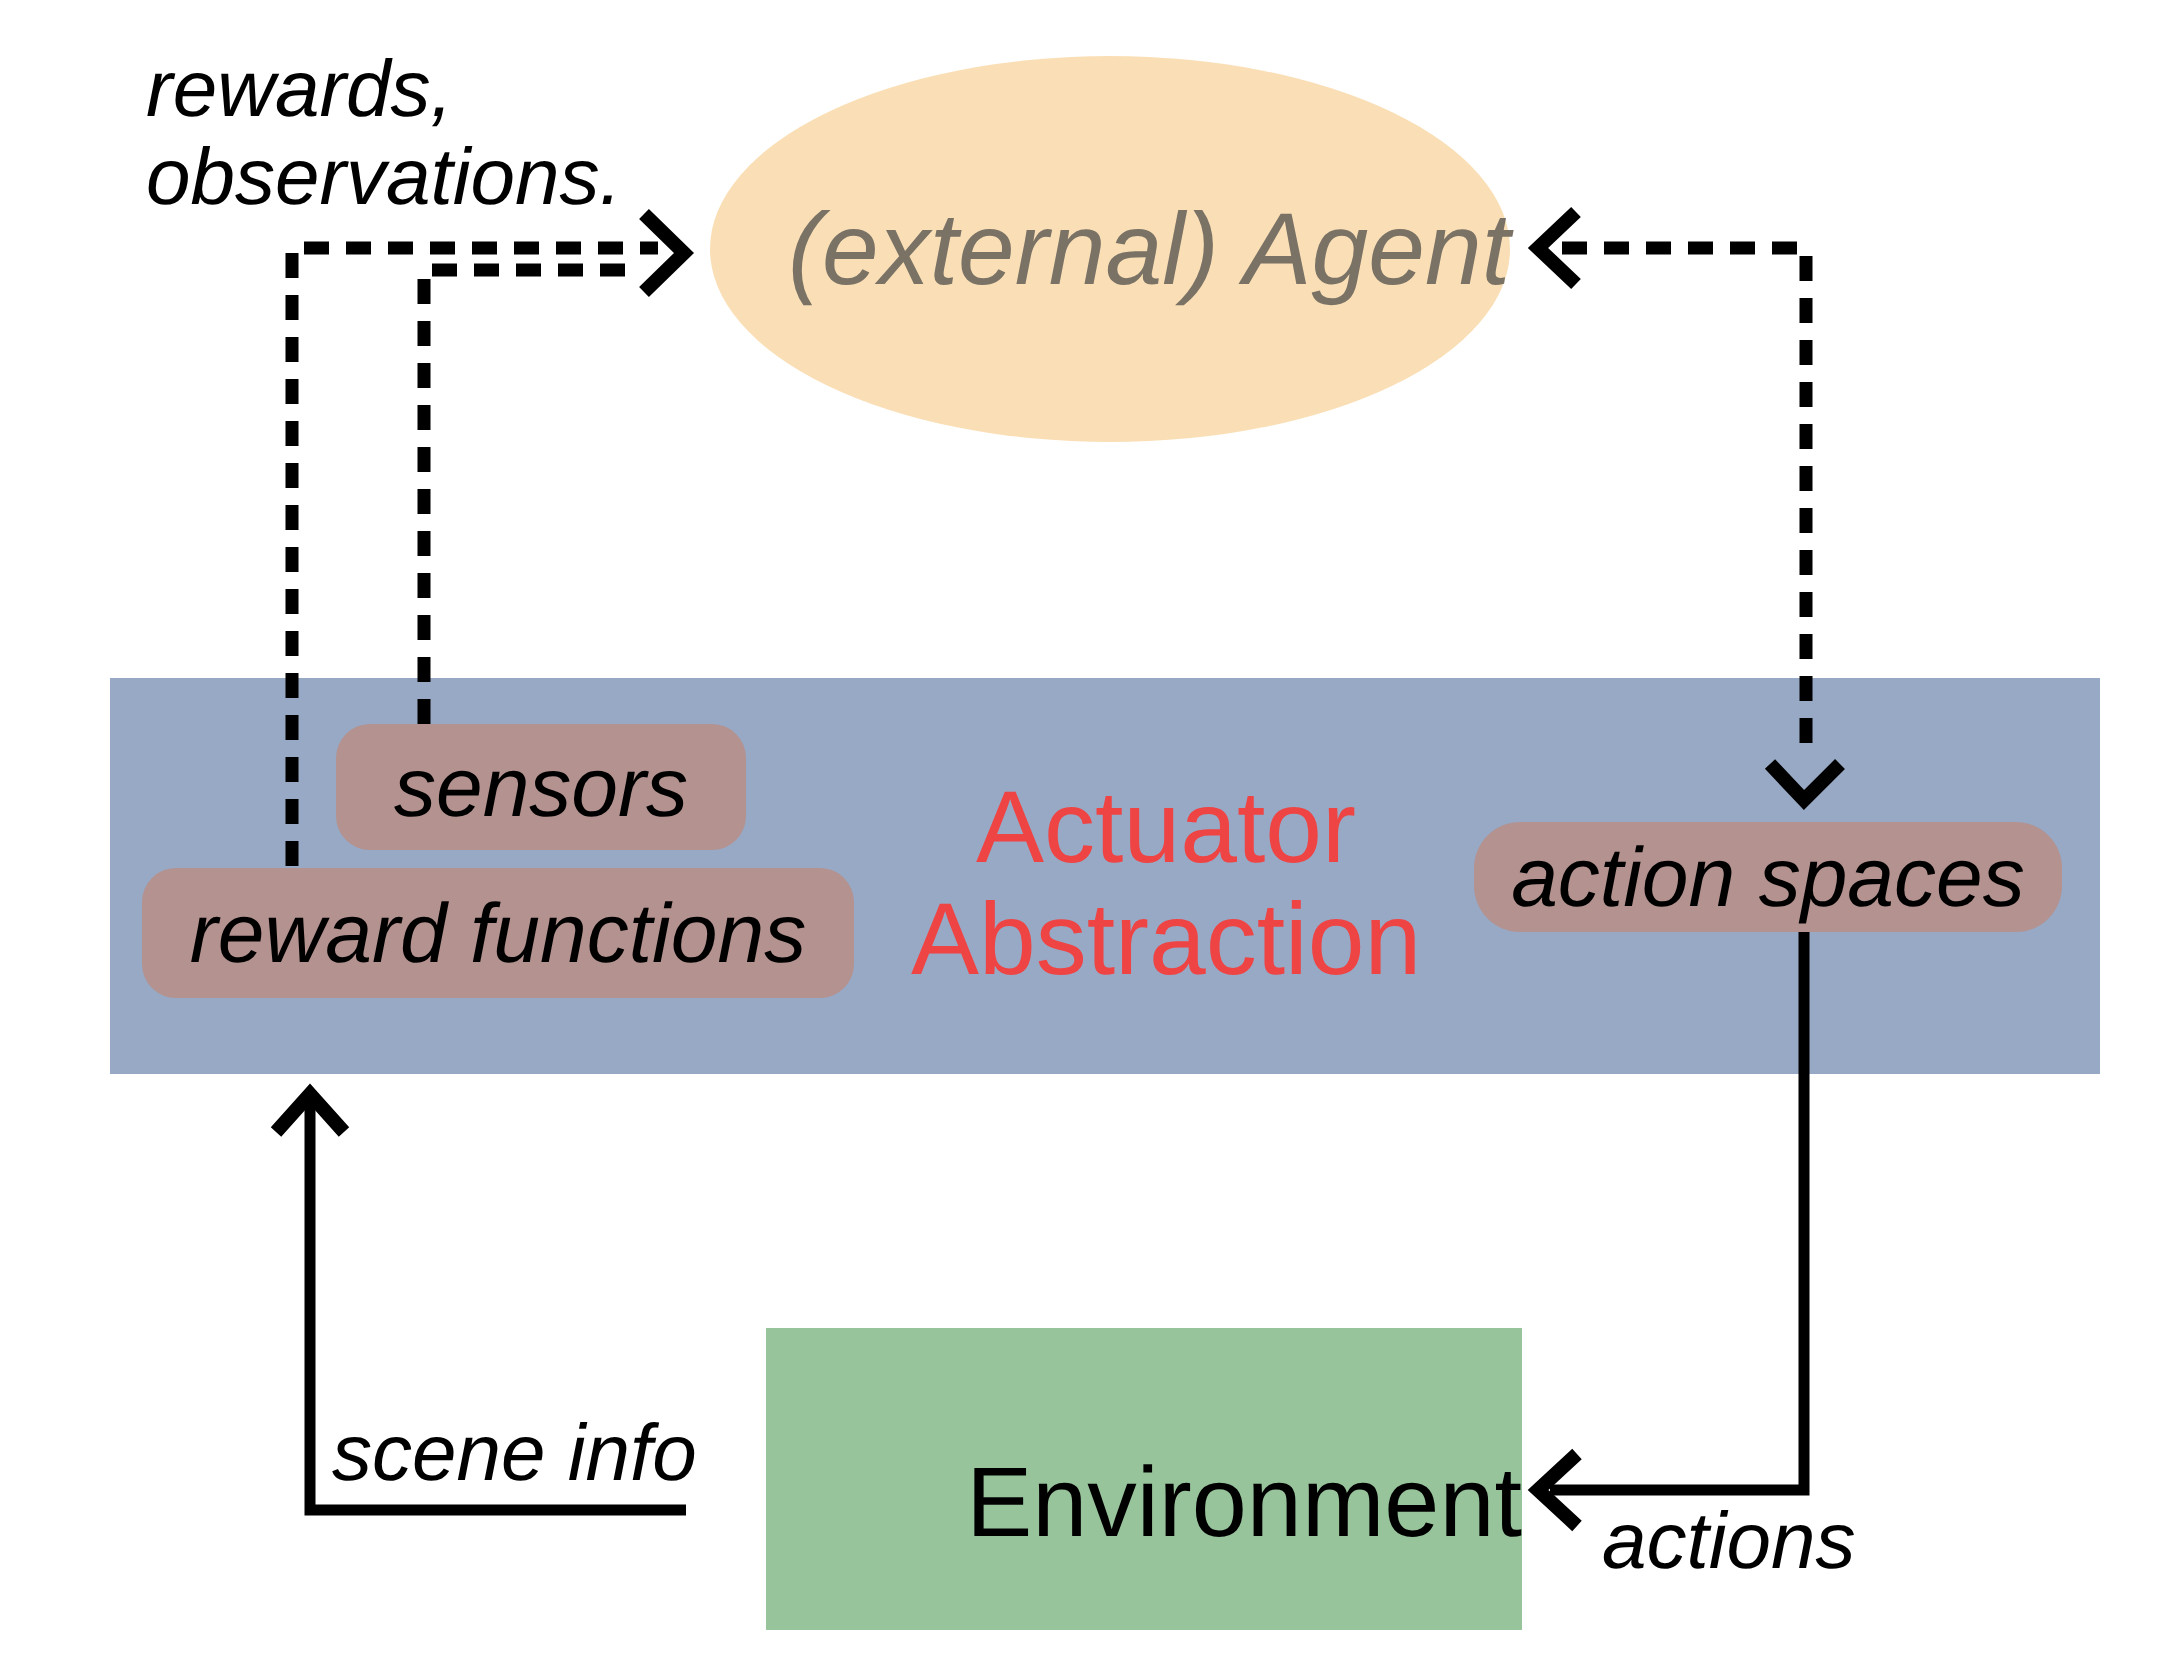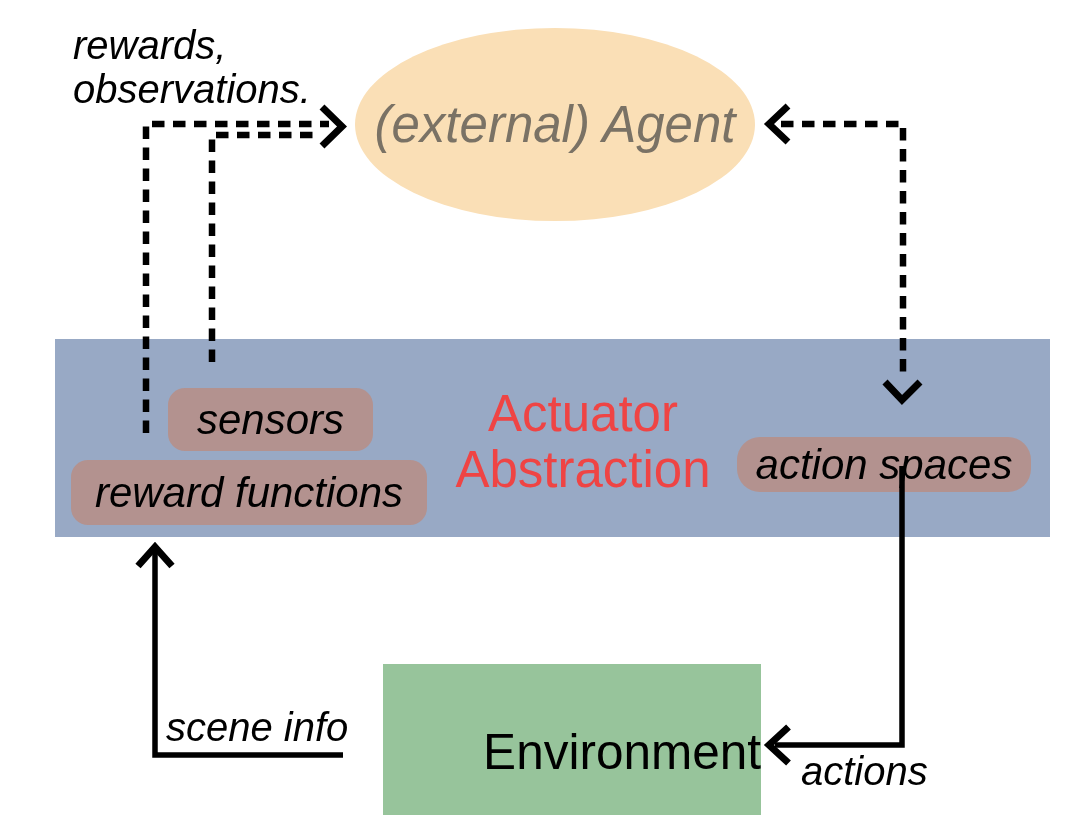--- a/index.html
+++ b/index.html
@@ -10,20 +10,21 @@
     background: #ffffff;
     overflow: hidden;
     font-family: "Liberation Sans", sans-serif;
     color: #000000;
   }
   .shape { position: absolute; display: flex; align-items: center; justify-content: center; }
   .agent-ellipse {
     left: 355px; top: 28px; width: 400px; height: 193px;
     border-radius: 50%;
     background: var(--agent-fill);
+    justify-content: flex-end;
   }
   .agent-label {
     font-style: italic;
     font-size: 51px;
     color: var(--agent-text);
     white-space: nowrap;
   }
   .band {
     left: 55px; top: 339px; width: 995px; height: 198px;
     background: var(--band-fill);
@@ -35,21 +36,20 @@
     font-size: 51px;
     line-height: 56px;
     color: #ef4444;
   }
   .pill {
     background: var(--pill-fill);
     border-radius: 17px;
     font-style: italic;
     font-size: 42px;
     white-space: nowrap;
-    margin-top: 26px;
   }
   .pill-sensors { left: 168px; top: 362px; width: 205px; height: 63px; }
   .pill-rewards { left: 71px; top: 434px; width: 356px; height: 65px; }
   .pill-actions { left: 737px; top: 411px; width: 294px; height: 55px; border-radius: 23px; }
   .env-box {
     left: 383px; top: 664px; width: 378px; height: 151px;
     background: var(--env-fill);
     padding-top: 24px;
     box-sizing: border-box;
     justify-content: flex-end;

